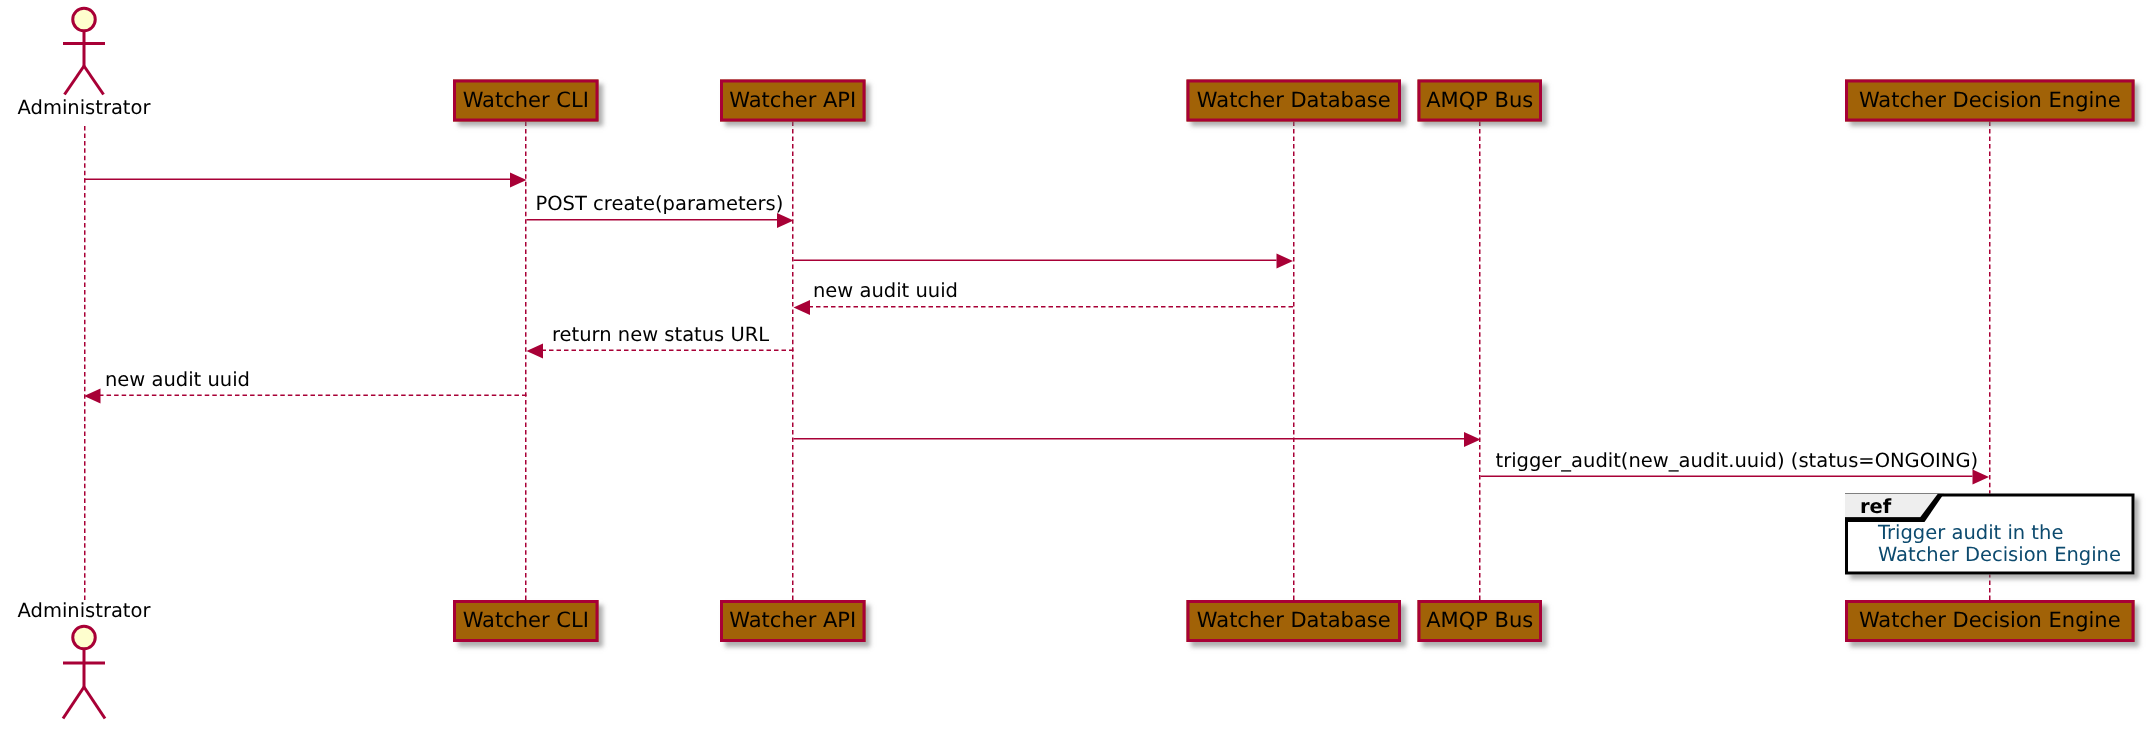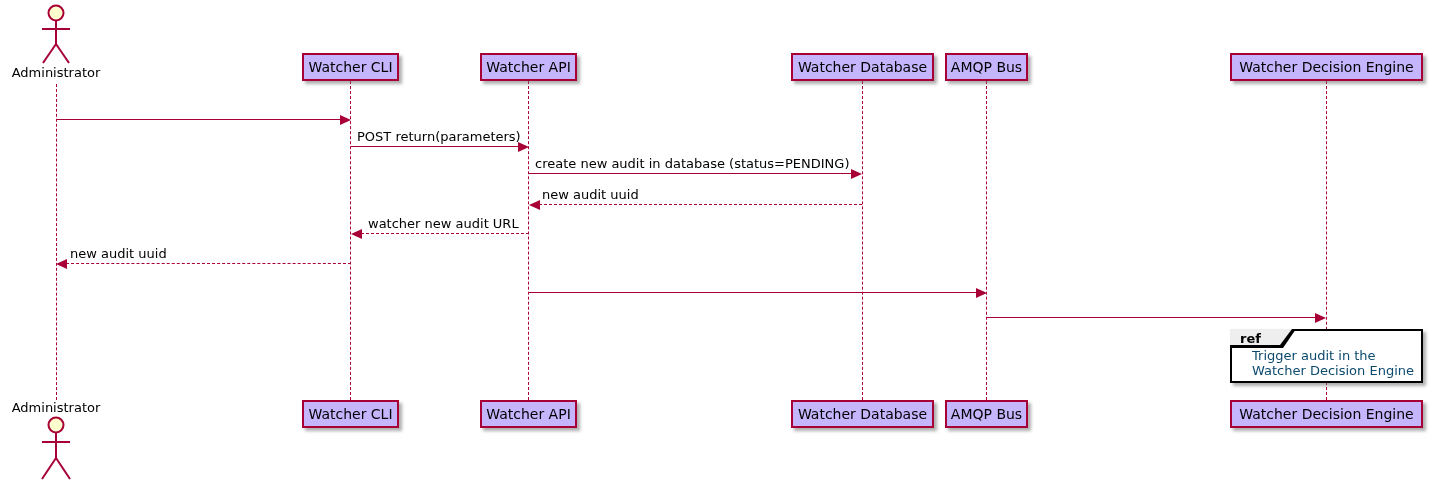--- a/index.html
+++ b/index.html
@@ -3,21 +3,21 @@
 <meta charset="utf-8">
 <style>
   html,body{margin:0;padding:0;background:#fff;}
   body{width:1434px;height:486px;font-family:"DejaVu Sans","Liberation Sans",sans-serif;}
   .stage{position:relative;width:1434px;height:486px;background:#ffffff;overflow:hidden;}
 
   .lifeline{position:absolute;width:0;border-left:1px dashed #A80036;}
 
   .participant{
     position:absolute;height:28px;box-sizing:border-box;
-    background:#c4b5fd;border:2px solid #A80036;
+    background:#a16207;border:2px solid #A80036;
     box-shadow:3px 3px 3px rgba(110,110,110,.55);
     display:flex;align-items:center;justify-content:center;
     font-size:14px;color:#000;white-space:nowrap;
   }
 
   .actor-label{position:absolute;width:120px;text-align:center;font-size:13px;color:#000;}
   .actor-figure{position:absolute;}
 
   .msg-line{position:absolute;height:0;}
   .msg-line.solid{border-top:1px solid #A80036;}
@@ -69,43 +69,43 @@
       <line x1="22" y1="18.5" x2="22" y2="44" stroke="#A80036" stroke-width="2"></line>
       <line x1="8" y1="28" x2="36" y2="28" stroke="#A80036" stroke-width="2"></line>
       <line x1="22" y1="44" x2="8" y2="65" stroke="#A80036" stroke-width="2"></line>
       <line x1="22" y1="44" x2="36" y2="65" stroke="#A80036" stroke-width="2"></line>
     </svg>
   </div>
 
   <div class="msg-line solid" style="left:56px;top:119px;width:284px;"></div>
   <div class="ah ah-r" style="left:340px;top:115px;"></div>
 
-  <span class="msg-label" style="left:357px;top:129px;">POST return(parameters)</span>
+  <span class="msg-label" style="left:357px;top:129px;">POST create(parameters)</span>
   <div class="msg-line solid" style="left:351px;top:146px;width:167px;"></div>
   <div class="ah ah-r" style="left:518px;top:142px;"></div>
 
-  <span class="msg-label" style="left:535px;top:156px;">create new audit in database (status=PENDING)</span>
   <div class="msg-line solid" style="left:529px;top:173px;width:322px;"></div>
   <div class="ah ah-r" style="left:851px;top:169px;"></div>
 
   <span class="msg-label" style="left:542px;top:187px;">new audit uuid</span>
   <div class="msg-line dashed" style="left:539px;top:204px;width:323px;"></div>
   <div class="ah ah-l" style="left:529px;top:200px;"></div>
 
-  <span class="msg-label" style="left:368px;top:216px;">watcher new audit URL</span>
+  <span class="msg-label" style="left:368px;top:216px;">return new status URL</span>
   <div class="msg-line dashed" style="left:361px;top:233px;width:168px;"></div>
   <div class="ah ah-l" style="left:351px;top:229px;"></div>
 
   <span class="msg-label" style="left:70px;top:246px;">new audit uuid</span>
   <div class="msg-line dashed" style="left:66px;top:263px;width:285px;"></div>
   <div class="ah ah-l" style="left:56px;top:259px;"></div>
 
   <div class="msg-line solid" style="left:529px;top:292px;width:447px;"></div>
   <div class="ah ah-r" style="left:976px;top:288px;"></div>
 
+  <span class="msg-label" style="left:997px;top:300px;">trigger_audit(new_audit.uuid) (status=ONGOING)</span>
   <div class="msg-line solid" style="left:987px;top:317px;width:328px;"></div>
   <div class="ah ah-r" style="left:1315px;top:313px;"></div>
 
   <div class="ref">
     <div class="ref-tab-border"></div>
     <div class="ref-tab"></div>
     <span class="ref-keyword">ref</span>
     <span class="ref-line" style="top:17px;">Trigger audit in the</span>
     <span class="ref-line" style="top:32px;">Watcher Decision Engine</span>
   </div>

